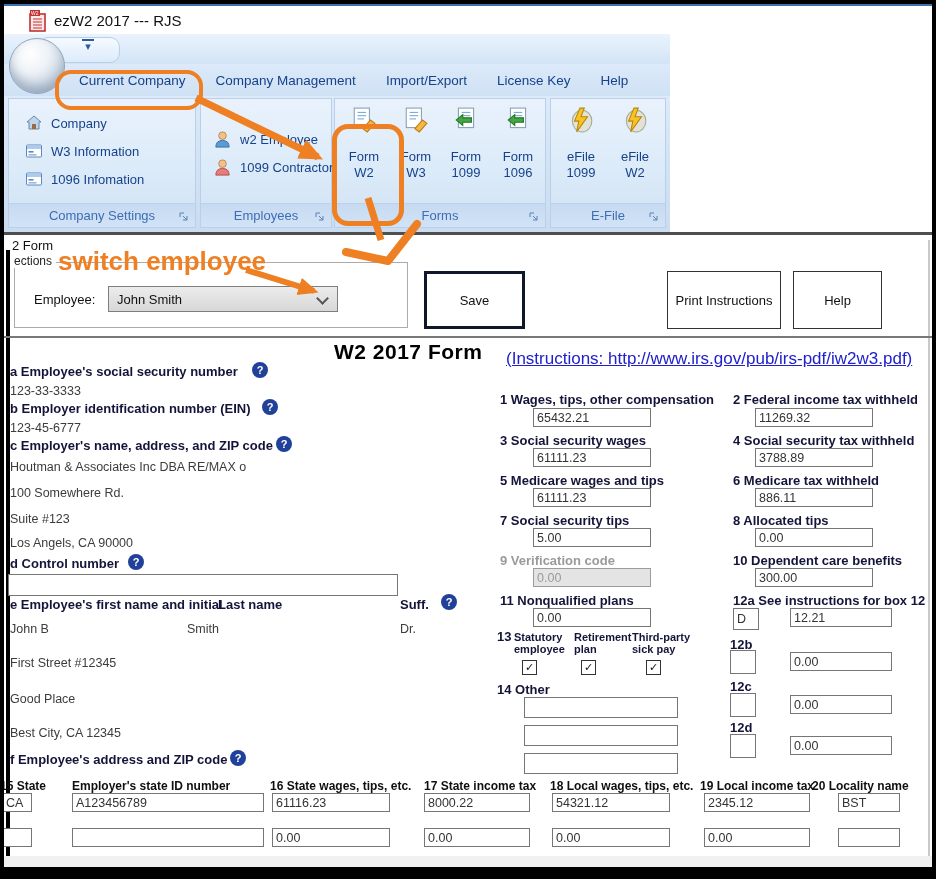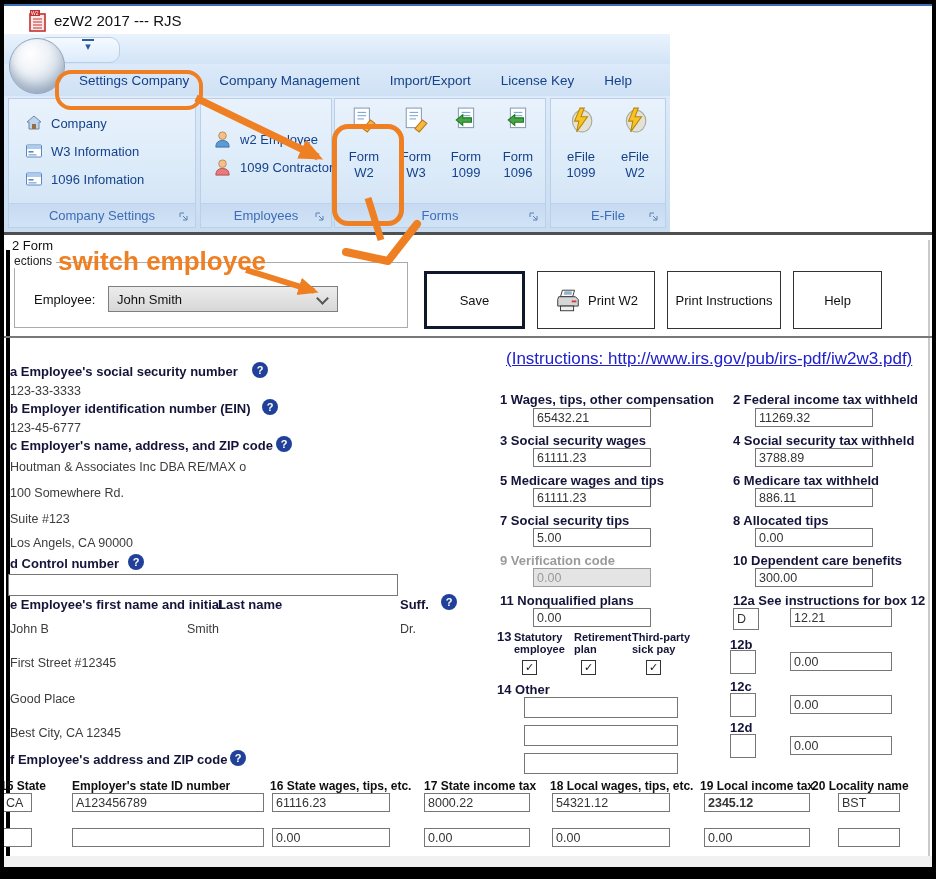--- a/index.html
+++ b/index.html
@@ -78,21 +78,21 @@
   </div>
 
   <div class="ribbon">
     <div class="qat-strip">
       <div class="qat-tab"></div>
       <div class="qat-caret">▾</div>
     </div>
     <div class="orb"></div>
 
     <div class="tabrow">
-      <span class="rtab">Settings Company</span>
+      <span class="rtab">Current Company</span>
       <span class="rtab">Company Management</span>
       <span class="rtab">Import/Export</span>
       <span class="rtab">License Key</span>
       <span class="rtab">Help</span>
     </div>
 
     <div class="grouprow">
 
       <div class="rgroup" style="left:4px;width:188px;">
         <div class="ritem" style="left:16px;top:12px;">
@@ -287,42 +287,30 @@
   <div class="legend">ections</div>
   <div class="abs" style="left:34px;top:292px;font-size:13px;color:#111;">Employee:</div>
   <div class="combo">
     <span>John Smith</span>
     <span class="chev"></span>
   </div>
 
   <div class="pbtn save" style="left:424px;width:101px;">
     <span>Save</span>
   </div>
-  <div class="pbtn" style="left:537px;width:118px;">
-    <span>
-      <svg width="28" height="26" viewBox="0 0 30 27">
-        <path d="M9 3 H22 L20 10 H7 Z" fill="#fff" stroke="#333"></path>
-        <line x1="11" y1="5" x2="19" y2="5" stroke="#3a6ea5"></line>
-          <line x1="10.5" y1="7" x2="19" y2="7" stroke="#3a6ea5"></line>
-        <path d="M5 10 H23 L26 13 V20 H4 V13 Z" fill="#d6d6d6" stroke="#333"></path>
-        <rect x="19" y="14" width="5" height="2" fill="#d23b3b"></rect>
-        <rect x="7" y="20" width="14" height="5" fill="#efefef" stroke="#333"></rect>
-      </svg>
-    </span>
-    <span>Print W2</span>
-  </div>
   <div class="pbtn" style="left:667px;width:114px;">
     <span>Print Instructions</span>
   </div>
   <div class="pbtn" style="left:793px;width:89px;">
     <span>Help</span>
   </div>
 
   <div class="hrule"></div>
 
+  <div class="w2title">W2 2017 Form</div>
   <a class="w2link">(Instructions: http://www.irs.gov/pub/irs-pdf/iw2w3.pdf)</a>
 
   <div class="lbl" style="left:10px;top:364px;">a Employee's social security number</div>
   <div class="q" style="left:252px;top:362px;">?</div>
   <div class="val" style="left:10px;top:384px;">123-33-3333</div>
 
   <div class="lbl" style="left:10px;top:401px;">b Employer identification number (EIN)</div>
   <div class="q" style="left:262px;top:399px;">?</div>
   <div class="val" style="left:10px;top:421px;">123-45-6777</div>
 
@@ -414,21 +402,21 @@
   <div class="bhead" style="left:424px;top:779px;">17 State income tax</div>
   <div class="bhead" style="left:550px;top:779px;">18 Local wages, tips, etc.</div>
   <div class="bhead" style="left:700px;top:779px;">19 Local income tax</div>
   <div class="bhead" style="left:812px;top:779px;">20 Locality name</div>
 
   <input class="tin" style="left: 2px; top: 793px; width: 30px;" value="CA">
   <input class="tin" style="left: 72px; top: 793px; width: 192px;" value="A123456789">
   <input class="tin" style="left: 272px; top: 793px; width: 118px;" value="61116.23">
   <input class="tin" style="left: 424px; top: 793px; width: 106px;" value="8000.22">
   <input class="tin" style="left: 552px; top: 793px; width: 118px;" value="54321.12">
-  <input class="tin" style="left: 704px; top: 793px; width: 106px; font-weight: bold;" value="2345.12">
+  <input class="tin" style="left: 704px; top: 793px; width: 106px;" value="2345.12">
   <input class="tin" style="left: 838px; top: 793px; width: 62px;" value="BST">
 
   <input class="tin" style="left: 2px; top: 828px; width: 30px;" value="">
   <input class="tin" style="left: 72px; top: 828px; width: 192px;" value="">
   <input class="tin" style="left: 272px; top: 828px; width: 118px;" value="0.00">
   <input class="tin" style="left: 424px; top: 828px; width: 106px;" value="0.00">
   <input class="tin" style="left: 552px; top: 828px; width: 118px;" value="0.00">
   <input class="tin" style="left: 704px; top: 828px; width: 106px;" value="0.00">
   <input class="tin" style="left: 838px; top: 828px; width: 62px;" value="">
 

